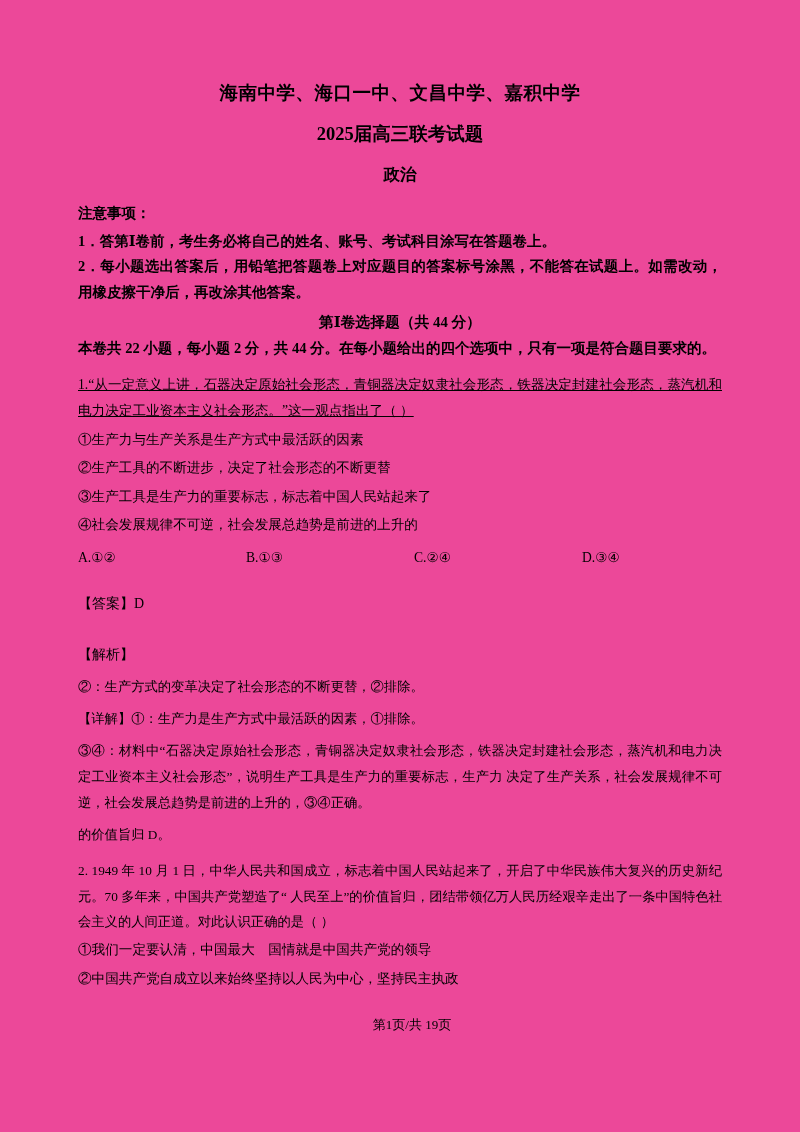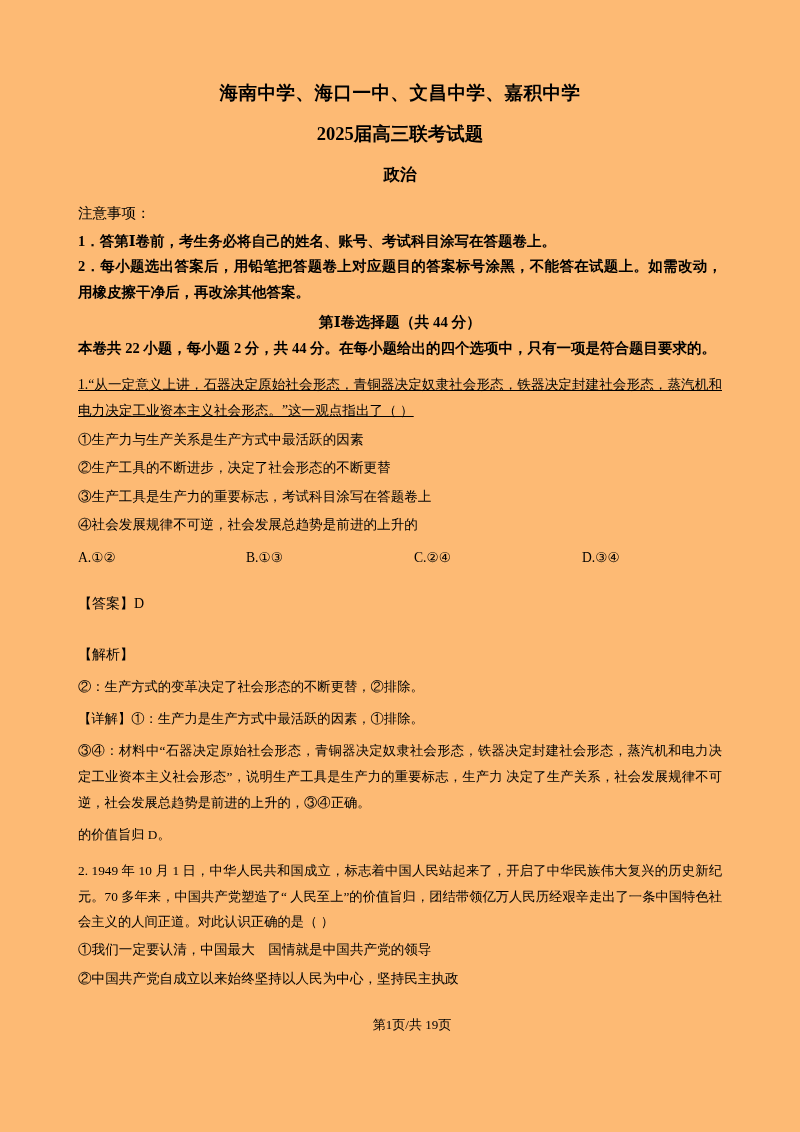--- a/index.html
+++ b/index.html
@@ -8,21 +8,21 @@
     background: #ffffff;
   }
   body {
     font-family: "Liberation Serif", "DejaVu Serif", serif;
     color: #000000;
   }
   .page {
     width: 800px;
     height: 1132px;
     position: relative;
-    background: #fdba74;
+    background: #ec4899;
     box-sizing: border-box;
     overflow: hidden;
   }
   .content {
     position: absolute;
     left: 78px;
     top: 80px;
     width: 644px;
   }
   .title-line {
@@ -38,21 +38,21 @@
     font-size: 18.5px;
     margin-bottom: 18px;
   }
   .subject {
     text-align: center;
     font-weight: bold;
     font-size: 16.5px;
     margin-bottom: 18px;
   }
   .notice-head {
-    font-weight: normal;
+    font-weight: bold;
     font-size: 14.5px;
     margin-bottom: 6px;
   }
   .notice-item {
     font-weight: bold;
     font-size: 14.5px;
     line-height: 1.75;
     text-align: justify;
   }
   .section-head {
@@ -140,21 +140,21 @@
     <div class="notice-head">注意事项：</div>
     <div class="notice-item">1．答第Ⅰ卷前，考生务必将自己的姓名、账号、考试科目涂写在答题卷上。</div>
     <div class="notice-item">2．每小题选出答案后，用铅笔把答题卷上对应题目的答案标号涂黑，不能答在试题上。如需改动，用橡皮擦干净后，再改涂其他答案。</div>
 
     <div class="section-head">第Ⅰ卷选择题（共 44 分）</div>
     <div class="section-desc">本卷共 22 小题，每小题 2 分，共 44 分。在每小题给出的四个选项中，只有一项是符合题目要求的。</div>
 
     <div class="q-stem">1.“从一定意义上讲，石器决定原始社会形态，青铜器决定奴隶社会形态，铁器决定封建社会形态，蒸汽机和电力决定工业资本主义社会形态。”这一观点指出了（    ）</div>
     <div class="q-option">①生产力与生产关系是生产方式中最活跃的因素</div>
     <div class="q-option">②生产工具的不断进步，决定了社会形态的不断更替</div>
-    <div class="q-option">③生产工具是生产力的重要标志，考试科目涂写在答题卷上</div>
+    <div class="q-option">③生产工具是生产力的重要标志，标志着中国人民站起来了</div>
     <div class="q-option">④社会发展规律不可逆，社会发展总趋势是前进的上升的</div>
 
     <div class="choices">
       <span class="choice-a">A.①②</span>
       <span class="choice-b">B.①③</span>
       <span class="choice-c">C.②④</span>
       <span class="choice-d">D.③④</span>
     </div>
 
     <div class="ans-line">【答案】D</div>

